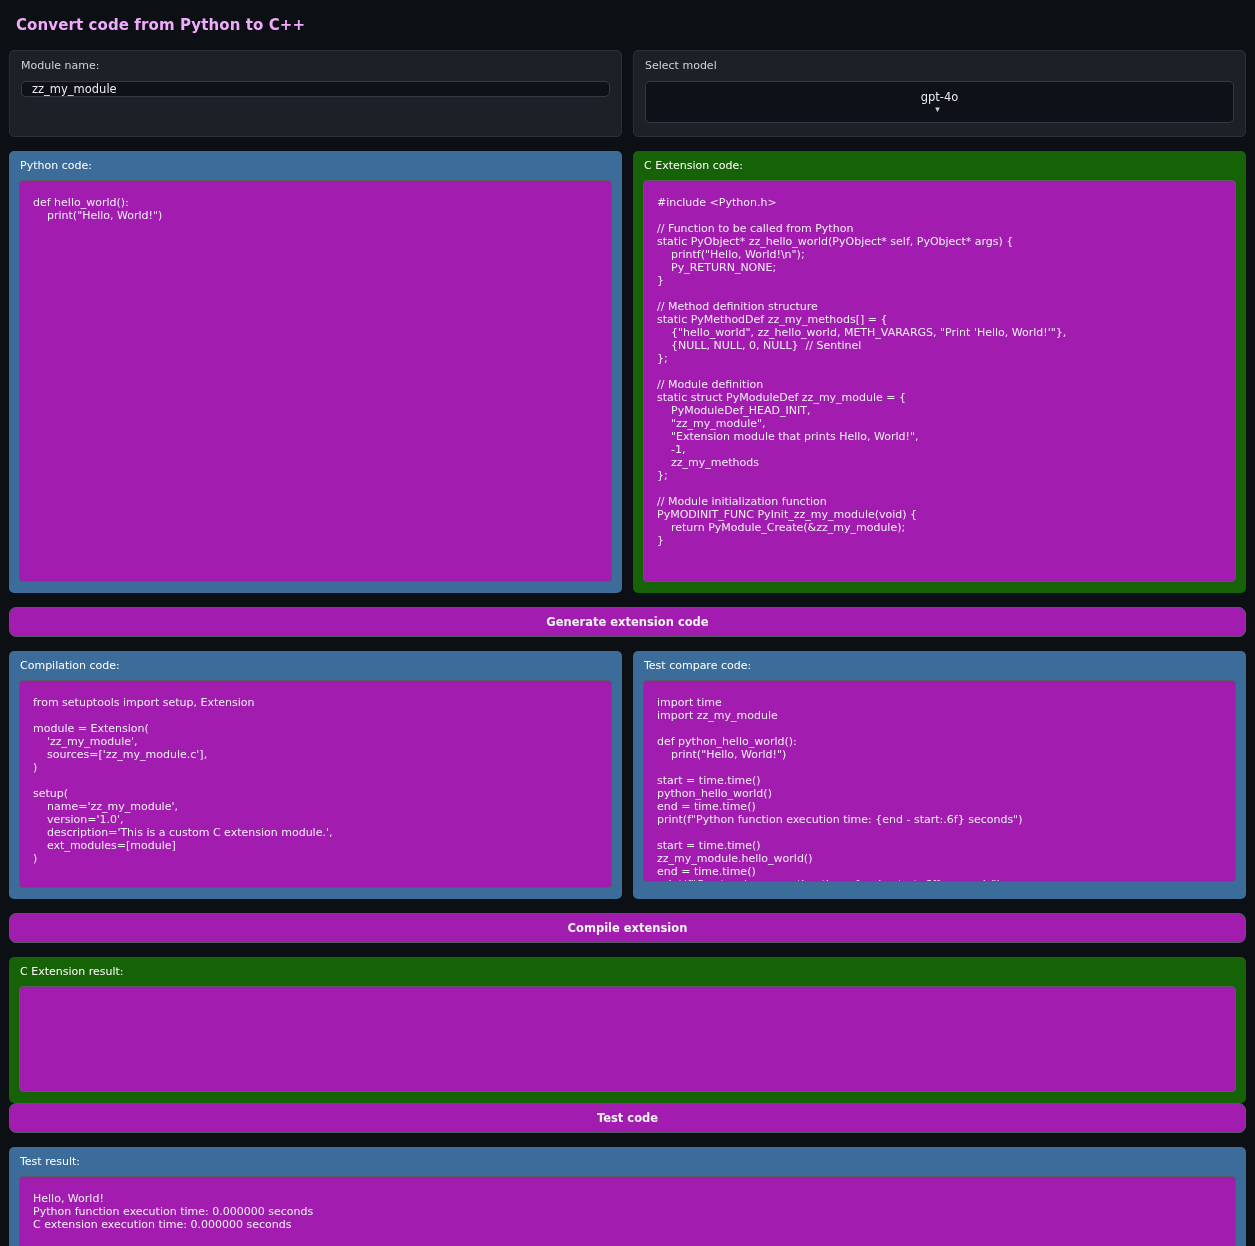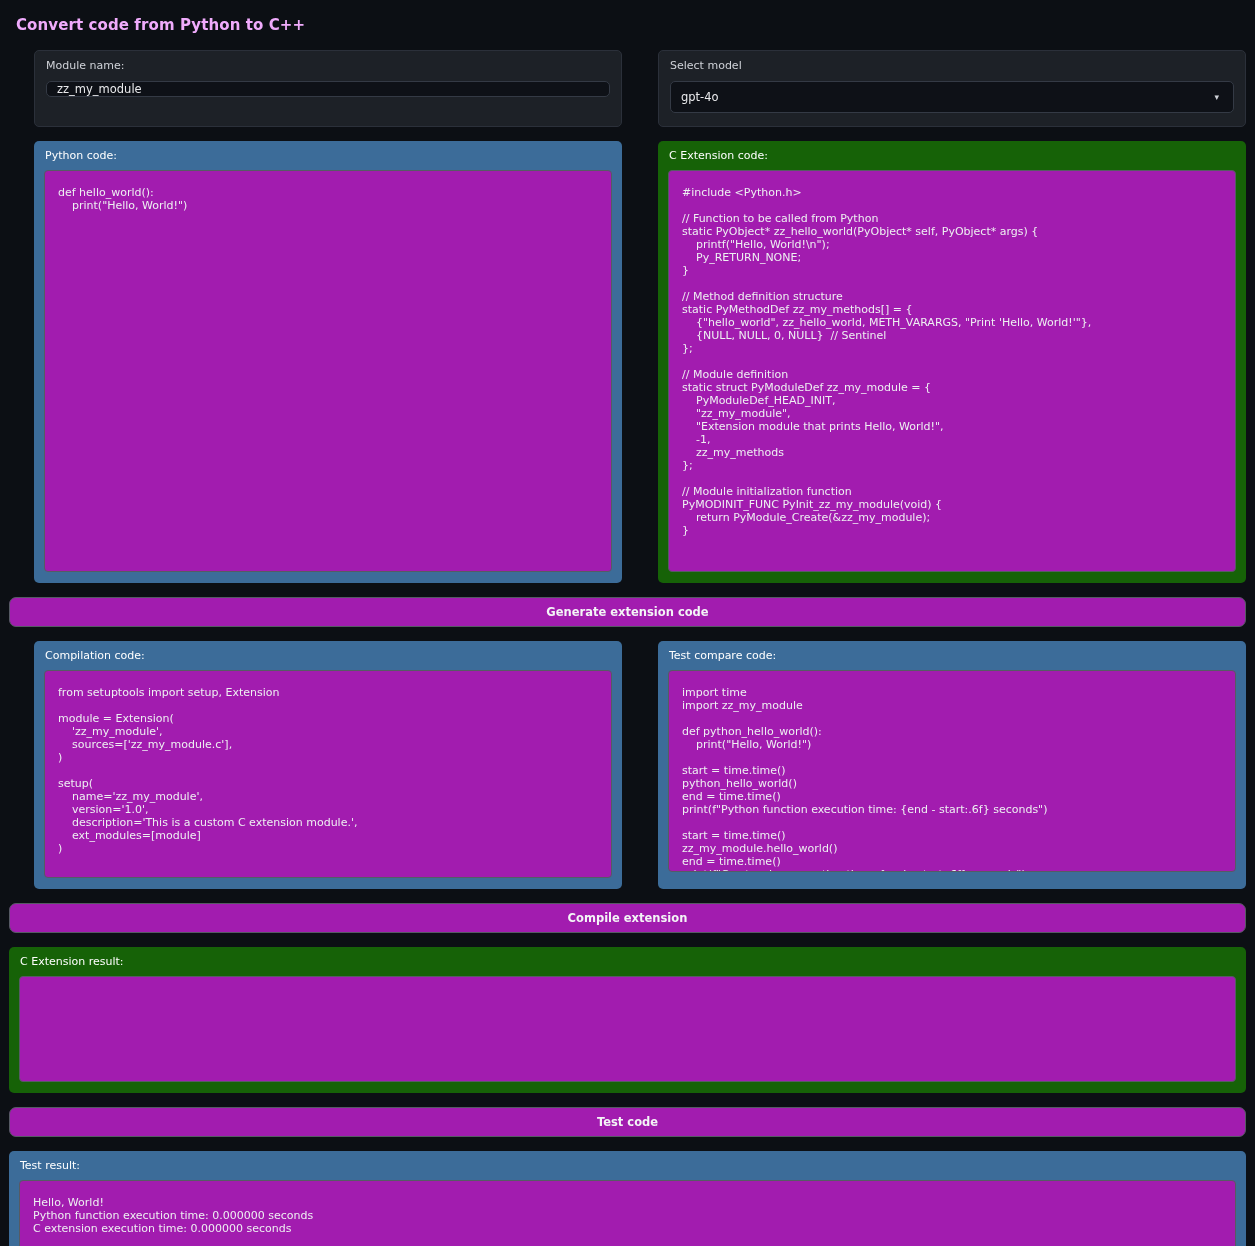--- a/index.html
+++ b/index.html
@@ -14,21 +14,21 @@
 
   .page-title {
     font-size: 15px;
     font-weight: 700;
     color: #f0abfc;
     margin: 8px 0 16px 7px;
     letter-spacing: .1px;
   }
 
   .row { display: flex; gap: 11px; margin-bottom: 14px; }
-  .row > * { flex: 1 1 0; min-width: 0; margin-left: 25px; }
+  .row > * { flex: 1 1 0; min-width: 0; }
 
   .field-panel {
     background: #1d2127;
     border: 1px solid #2b303a;
     border-radius: 5px;
     padding: 8px 11px 13px;
   }
   .field-label { font-size: 11px; color: #cfd2d8; margin-bottom: 9px; }
   .text-input {
     display: block;
@@ -46,30 +46,31 @@
   .dropdown {
     display: flex;
     align-items: center;
     justify-content: space-between;
     background: #0e1117;
     border: 1px solid #343a45;
     border-radius: 5px;
     font-size: 11.5px;
     padding: 8px 10px;
     cursor: pointer;
+    flex-direction: column;
   }
   .caret { font-size: 9px; color: #cfd2d8; margin-right: 4px; }
 
   .code-panel {
     border-radius: 5px;
     padding: 5px 10px 11px;
   }
   .code-panel.blue { background: #3c6c99; }
   .code-panel.green { background: #166207; }
-  .code-panel.full { margin-bottom: 14px; }
+  .code-panel.full { }
   .panel-label { font-size: 11px; color: #ffffff; margin: 3px 0 8px 1px; }
 
   .code-area {
     background: #a21caf;
     border: 1px solid #565b64;
     border-radius: 4px;
     margin: 0;
     padding: 15px 13px;
     font-family: inherit;
     font-size: 11px;

